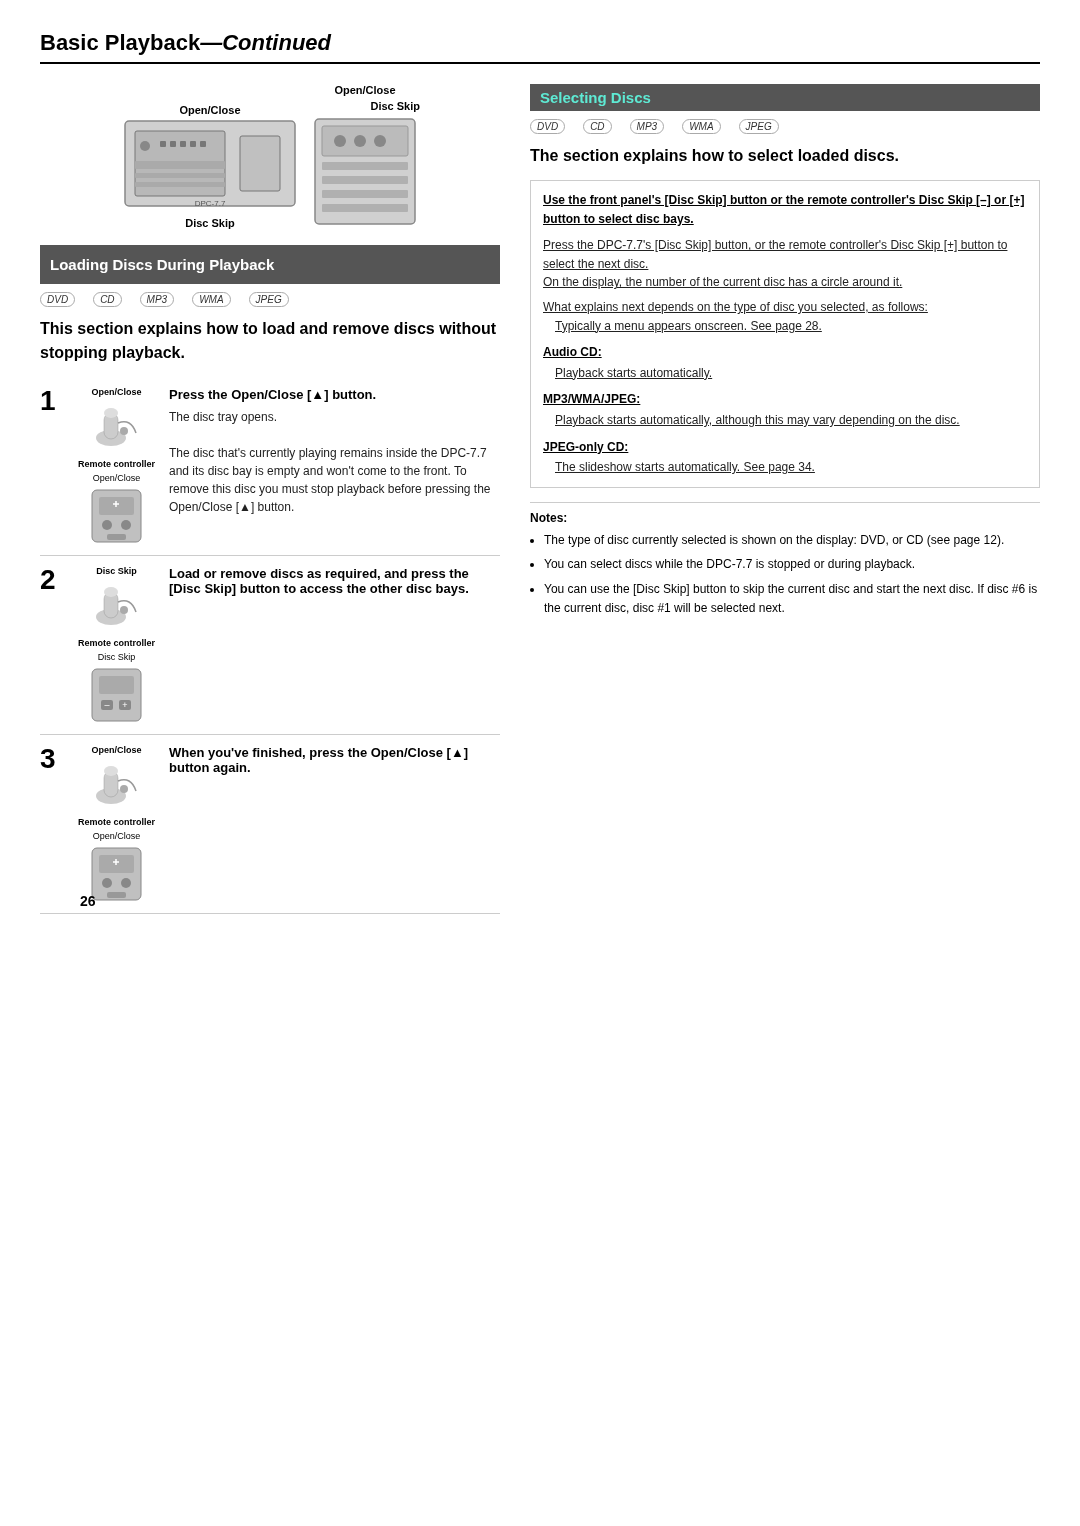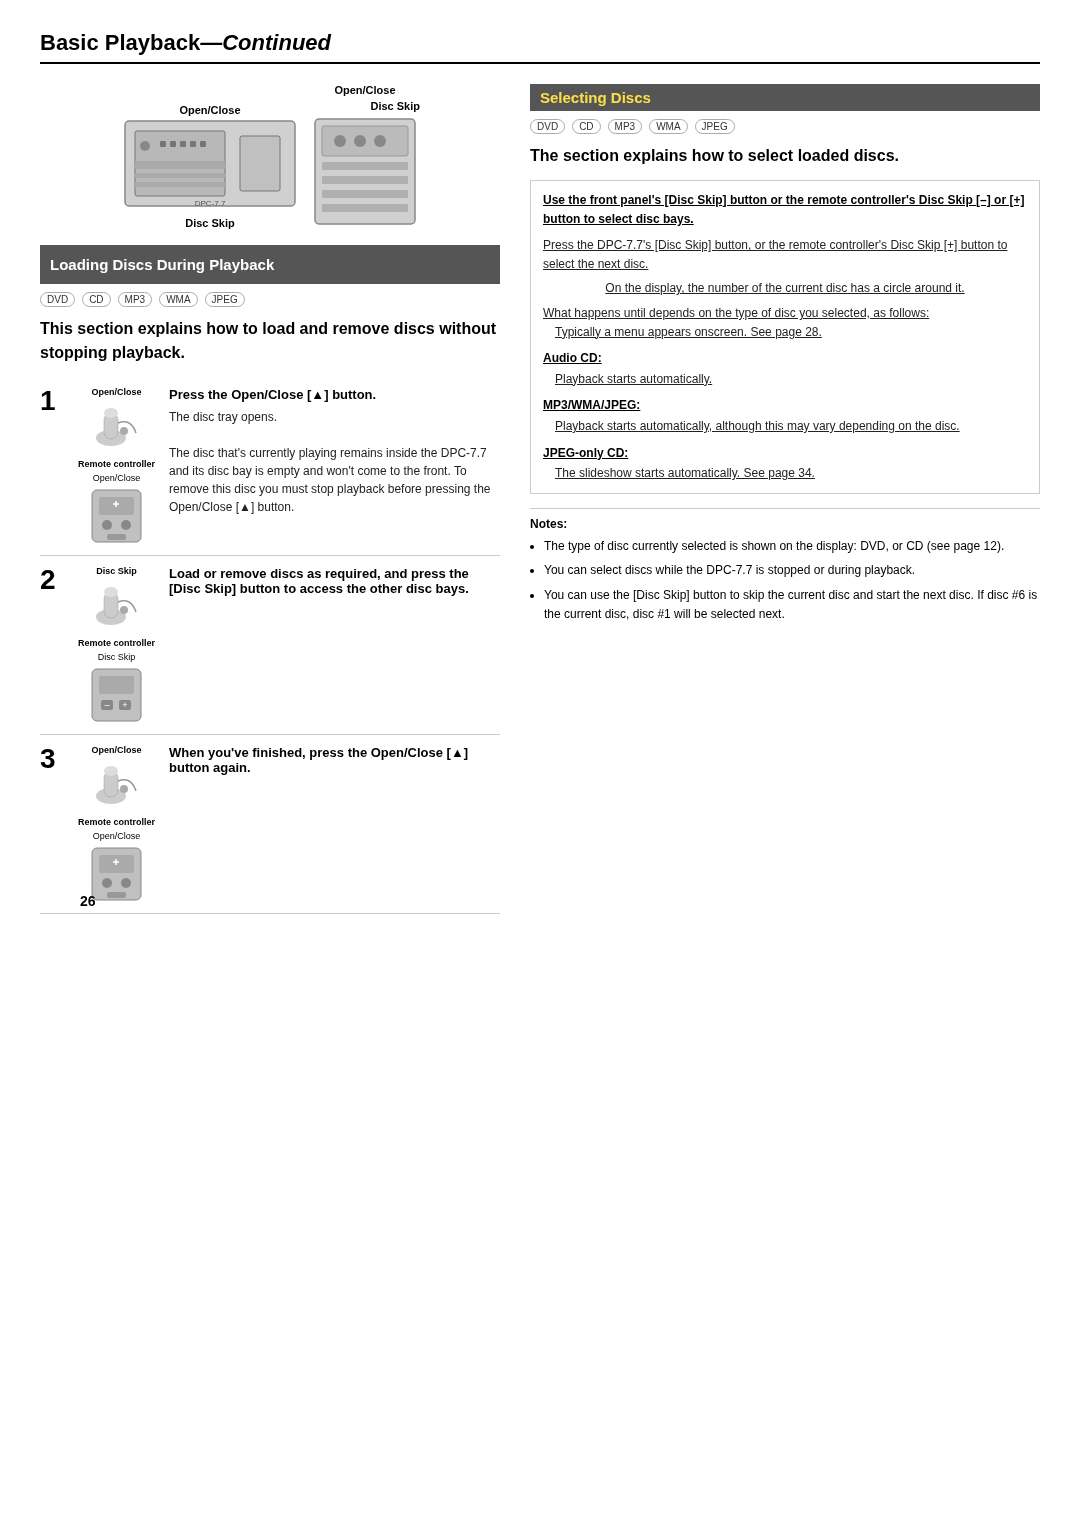--- a/index.html
+++ b/index.html
@@ -45,32 +45,33 @@
     .section-header {
       background: #555;
       color: #fff;
       padding: 11px 10px;
       font-size: 15px;
       font-weight: bold;
       margin-bottom: 8px;
     }
     .section-header-right {
       background: #555;
-      color: #fde047;
+      color: #5eead4;
       padding: 5px 10px;
       font-size: 15px;
       font-weight: bold;
       margin-bottom: 8px;
     }
     
     .format-badges {
       display: flex;
-      gap: 7px;
+      gap: 18px;
       margin-bottom: 10px;
       align-items: flex-end;
+      font-style: italic;
     }
     .badge {
       font-size: 10px;
       border: 1px solid #aaa;
       border-radius: 10px;
       padding: 1px 6px;
       color: #333;
     }
     
     .step-row {
@@ -344,22 +345,22 @@
       <span class="badge">MP3</span>
       <span class="badge">WMA</span>
       <span class="badge">JPEG</span>
     </div>
 
     <p class="intro-text">The section explains how to select loaded discs.</p>
 
     <div class="instruction-box">
       <p class="instruction-bold">Use the front panel's [Disc Skip] button or the remote controller's Disc Skip [–] or [+] button to select disc bays.</p>
       <p class="step-text">Press the DPC-7.7's [Disc Skip] button, or the remote controller's Disc Skip [+] button to select the next disc.</p>
-      <p class="step-text" style="margin-top:6px;text-align:center;">On the display, the number of the current disc has a circle around it.</p>
-      <p class="step-text" style="margin-top:6px;">What happens until depends on the type of disc you selected, as follows:</p>
+      <p class="step-text" style="">On the display, the number of the current disc has a circle around it.</p>
+      <p class="step-text" style="margin-top:6px;">What explains next depends on the type of disc you selected, as follows:</p>
 
       <p class="step-text" style="padding-left:12px;">Typically a menu appears onscreen. See page 28.</p>
 
       <p class="sub-label">Audio CD:</p>
       <p class="step-text" style="padding-left:12px;">Playback starts automatically.</p>
 
       <p class="sub-label">MP3/WMA/JPEG:</p>
       <p class="step-text" style="padding-left:12px;">Playback starts automatically, although this may vary depending on the disc.</p>
 
       <p class="sub-label">JPEG-only CD:</p>

